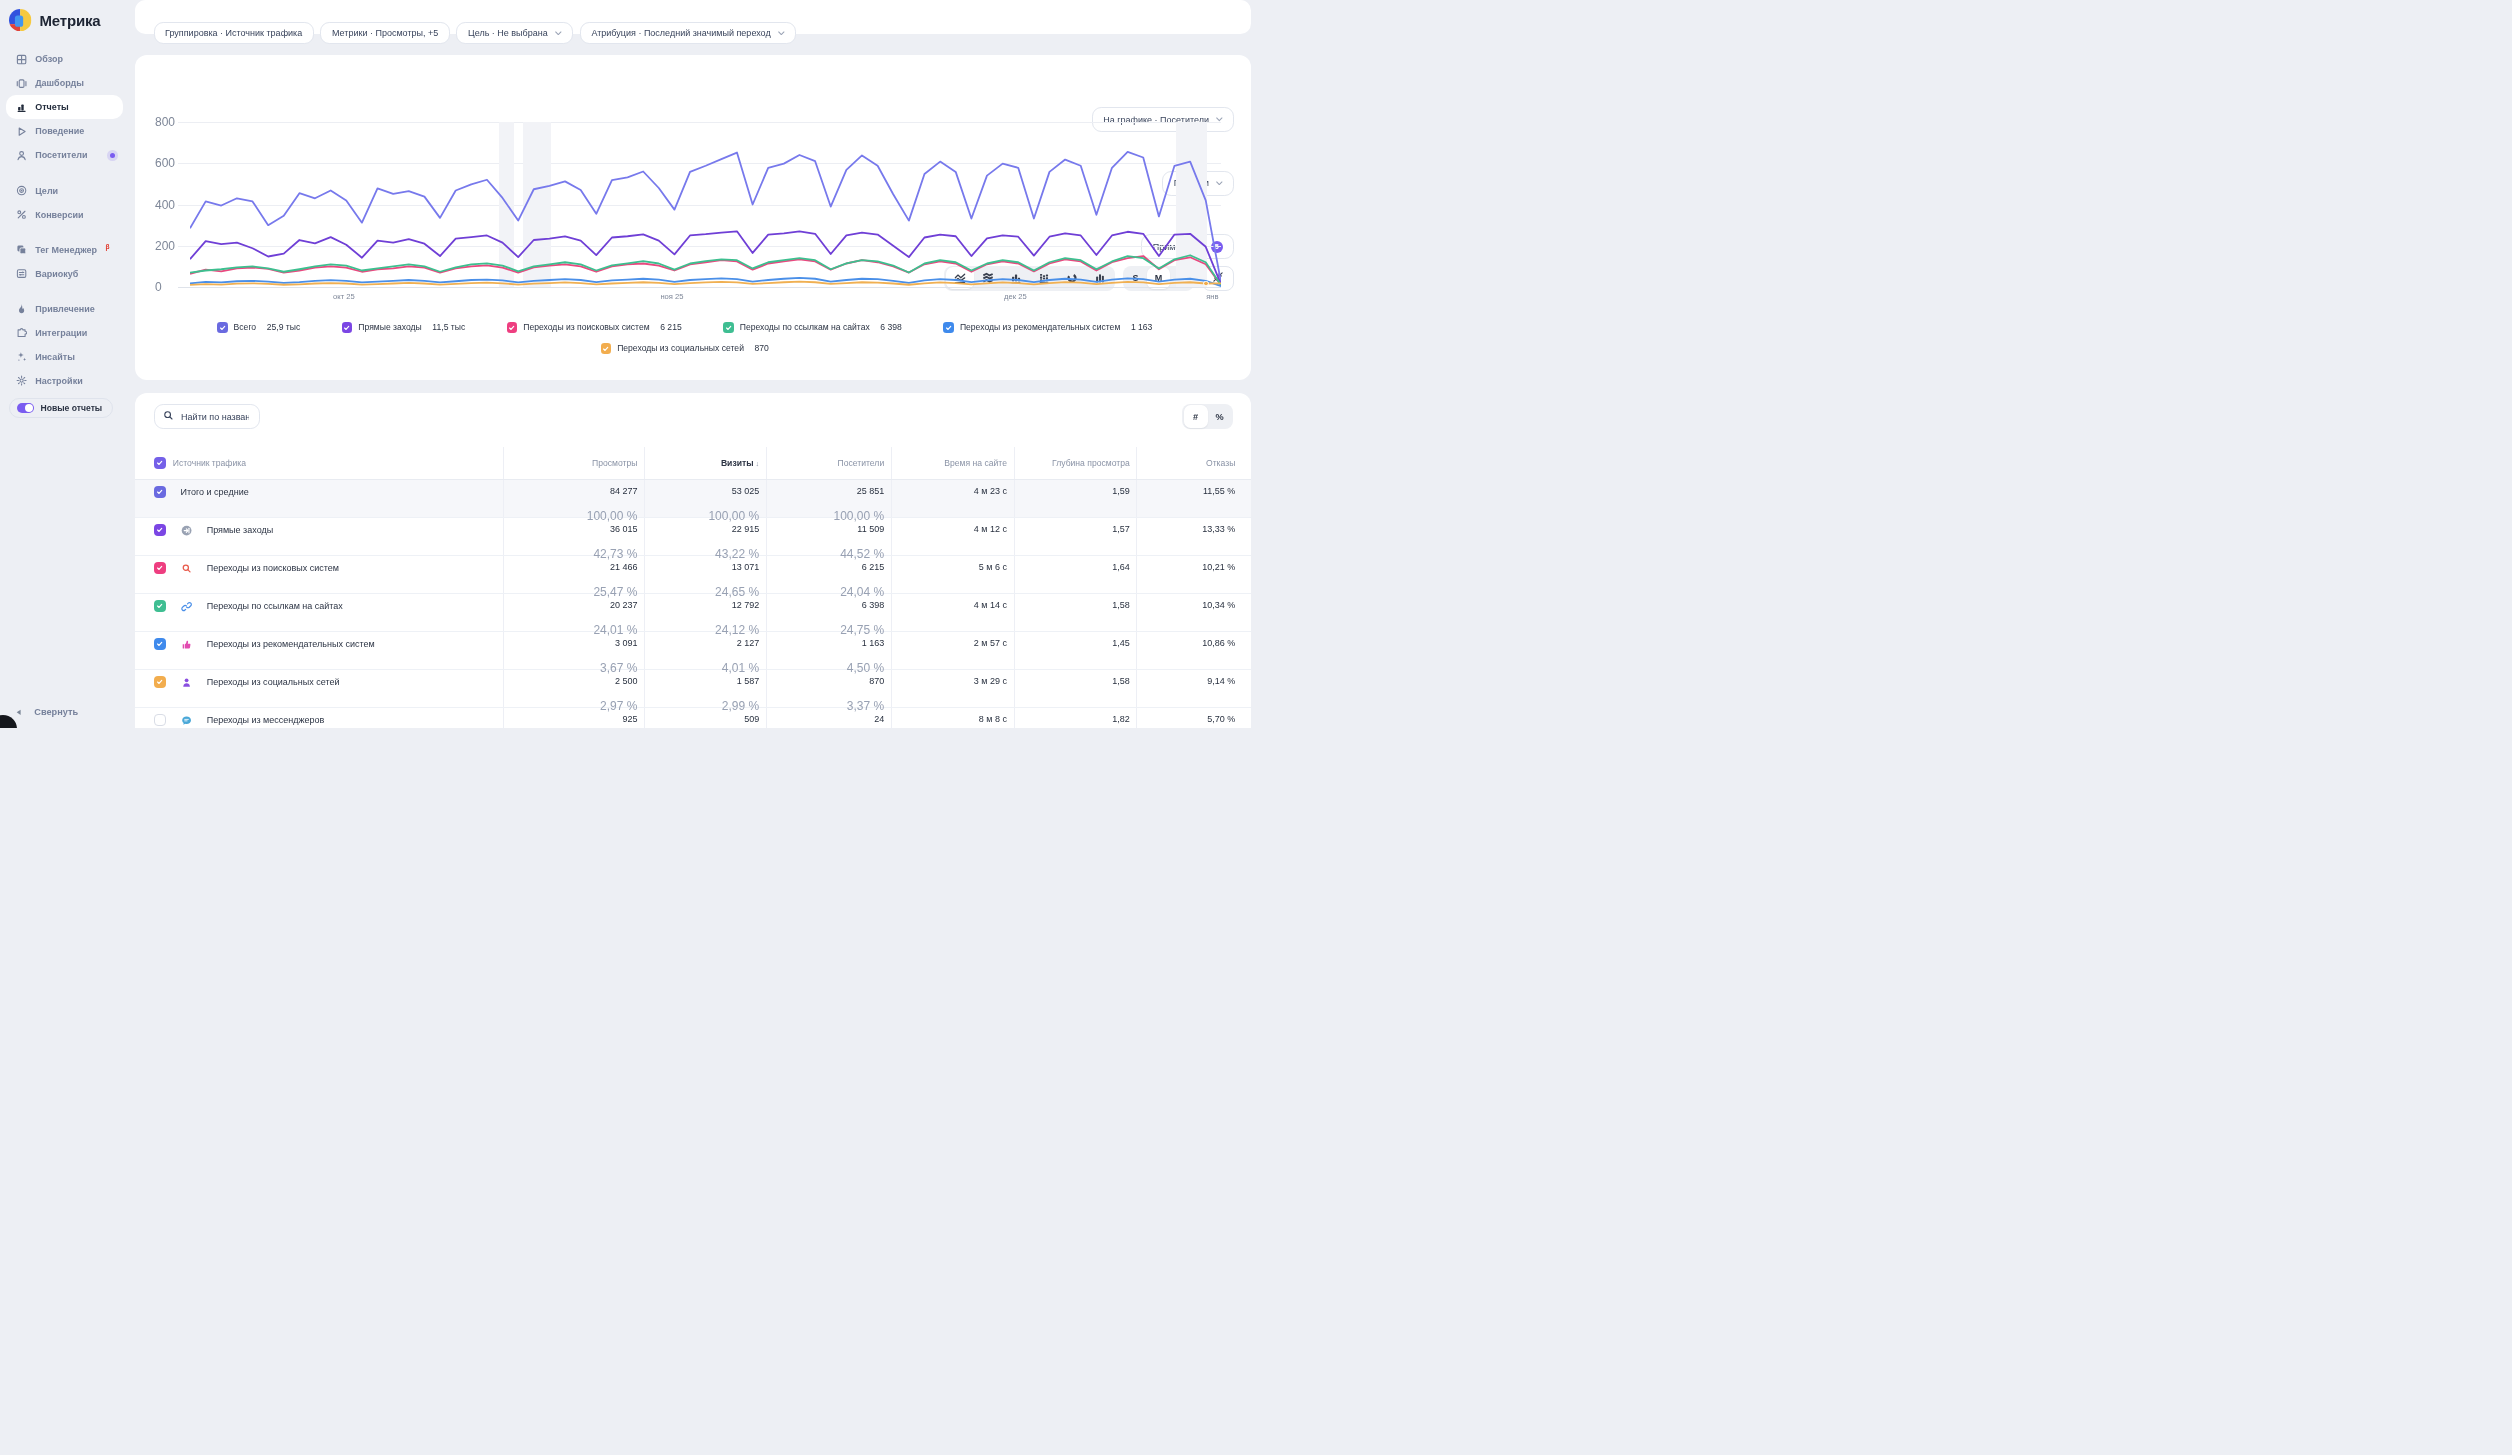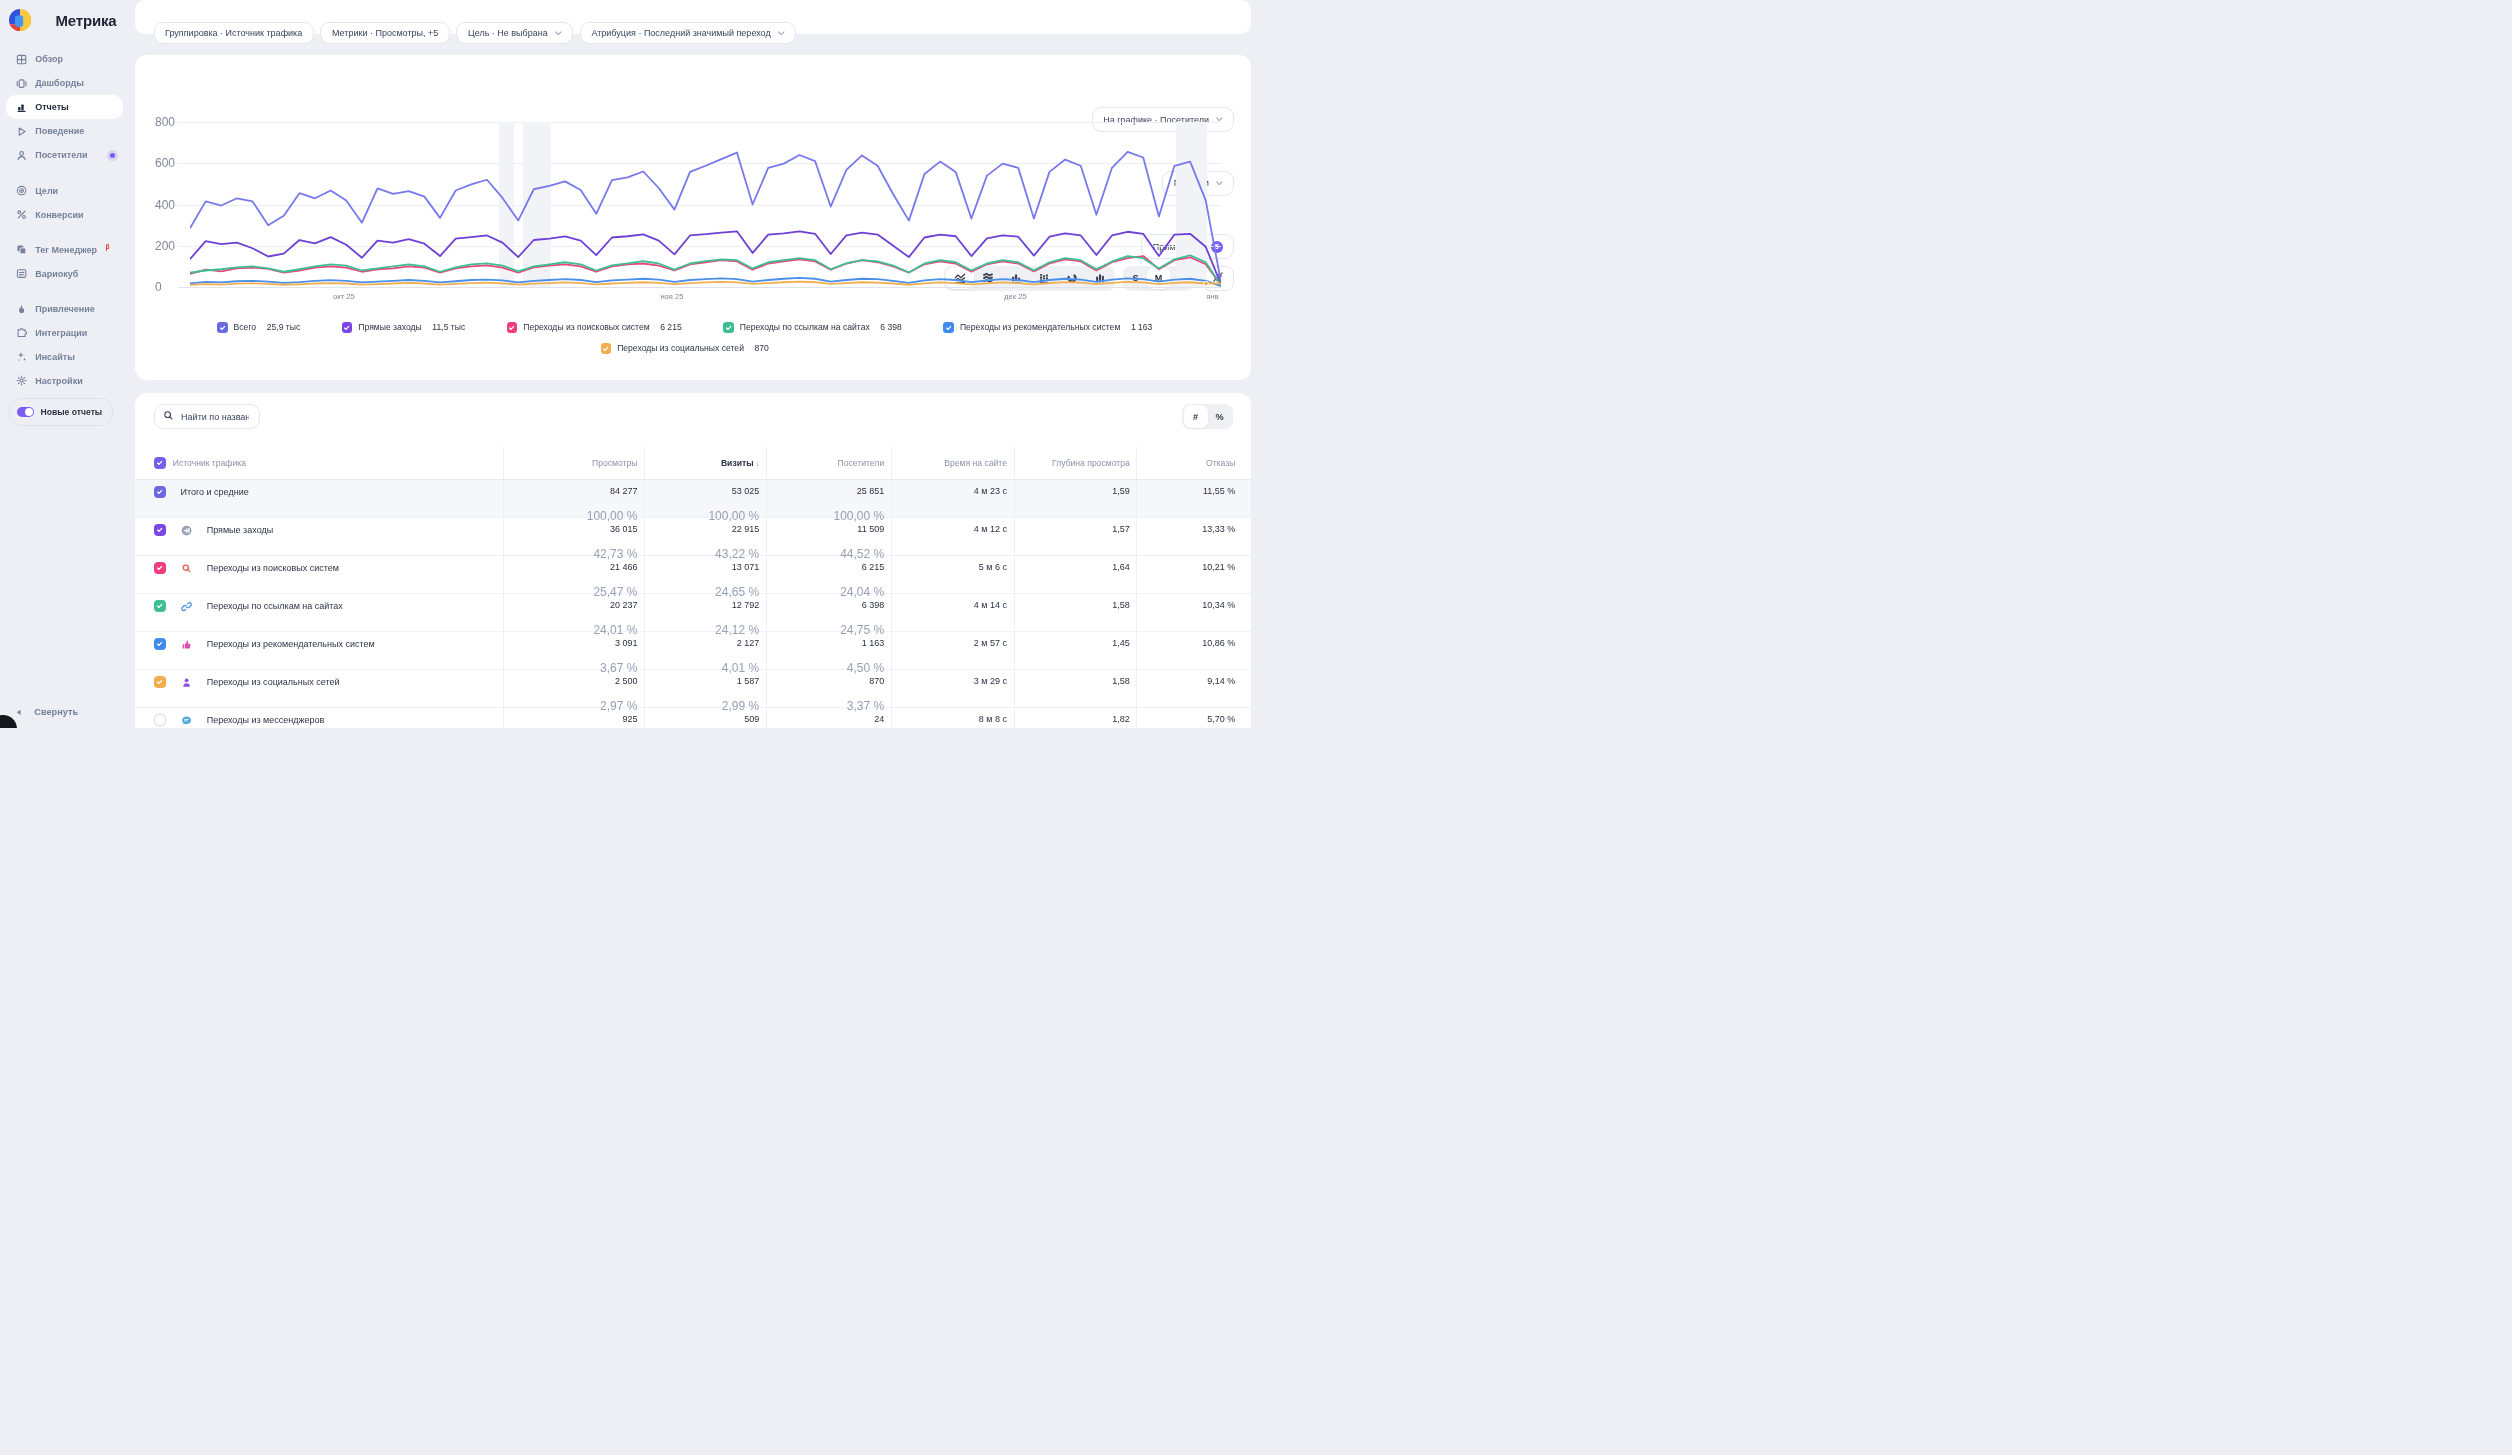--- a/index.html
+++ b/index.html
@@ -4,35 +4,35 @@
 <style>
   html,body{margin:0;padding:0;}
   body{
     width:1256px;height:728px;overflow:hidden;position:relative;
     background:#edeff4;color:#2c3444;
     font-family:"Liberation Sans","DejaVu Sans",sans-serif;
     -webkit-font-smoothing:antialiased;
   }
   
   .sidebar{position:absolute;left:0;top:0;bottom:0;width:129px;}
-  .logo{display:flex;align-items:center;gap:24px;padding:8.6px 0 0 9.2px;}
+  .logo{display:flex;align-items:center;gap:8px;padding:8.6px 0 0 9.2px;}
   .logo-text{font-size:15px;font-weight:bold;color:#1d2433;letter-spacing:-0.2px;}
   .nav{padding:14.5px 6px 0;}
   .nav-group{margin-bottom:11.2px;}
   .nav-item{display:flex;align-items:center;height:24px;border-radius:10px;
     padding:0 5.3px 0 9.2px;gap:8px;color:#76819b;font-size:9px;font-weight:600;cursor:pointer;}
   .nav-item.active{background:#fff;color:#232c3c;}
   .nav-ic{width:12px;height:12px;display:inline-flex;align-items:center;justify-content:center;flex:none;}
   .nav-ic svg{display:block;}
   .nav-lb{white-space:nowrap;}
   .beta{color:#e0392c;font-size:6.6px;font-weight:bold;margin:-6.6px 0 0 0.7px;}
   .nav-dot-wrap{margin-left:auto;width:10.6px;height:10.6px;border-radius:50%;
     background:rgba(122,92,240,.18);display:flex;align-items:center;justify-content:center;}
   .nav-dot{width:5.3px;height:5.3px;border-radius:50%;background:#7a5cf0;}
-  .new-reports{position:absolute;left:9.2px;top:398px;height:28px;border:0.7px solid #dfe3ec;border-radius:12px;
+  .new-reports{position:absolute;left:9.2px;top:398px;height:20px;border:0.7px solid #dfe3ec;border-radius:12px;
     display:inline-flex;align-items:center;gap:6px;padding:0 10px 0 7.3px;font-size:8.6px;font-weight:600;color:#2c3444;cursor:pointer;background:transparent;}
   .toggle{width:17px;height:10.6px;border-radius:5.3px;background:#7a5cf0;position:relative;flex:none;}
   .toggle::after{content:"";position:absolute;right:1.3px;top:1.3px;width:8px;height:8px;border-radius:50%;background:#fff;}
   .collapse-item{position:absolute;left:16px;bottom:10.6px;display:flex;align-items:center;gap:13px;
     color:#76819b;font-size:9.2px;font-weight:600;cursor:pointer;}
   .corner-avatar{position:absolute;left:-10.6px;bottom:-14.5px;width:28px;height:28px;border-radius:50%;background:#15171c;}
   
   .main{position:absolute;left:135px;right:4.6px;top:0;bottom:0;}
   .card{background:#fff;border-radius:12px;position:absolute;left:0;right:0;}
   .filter-card{top:0;height:34px;border-radius:10.6px;display:flex;align-items:center;gap:6.6px;padding:0 18.5px;box-sizing:border-box;}

